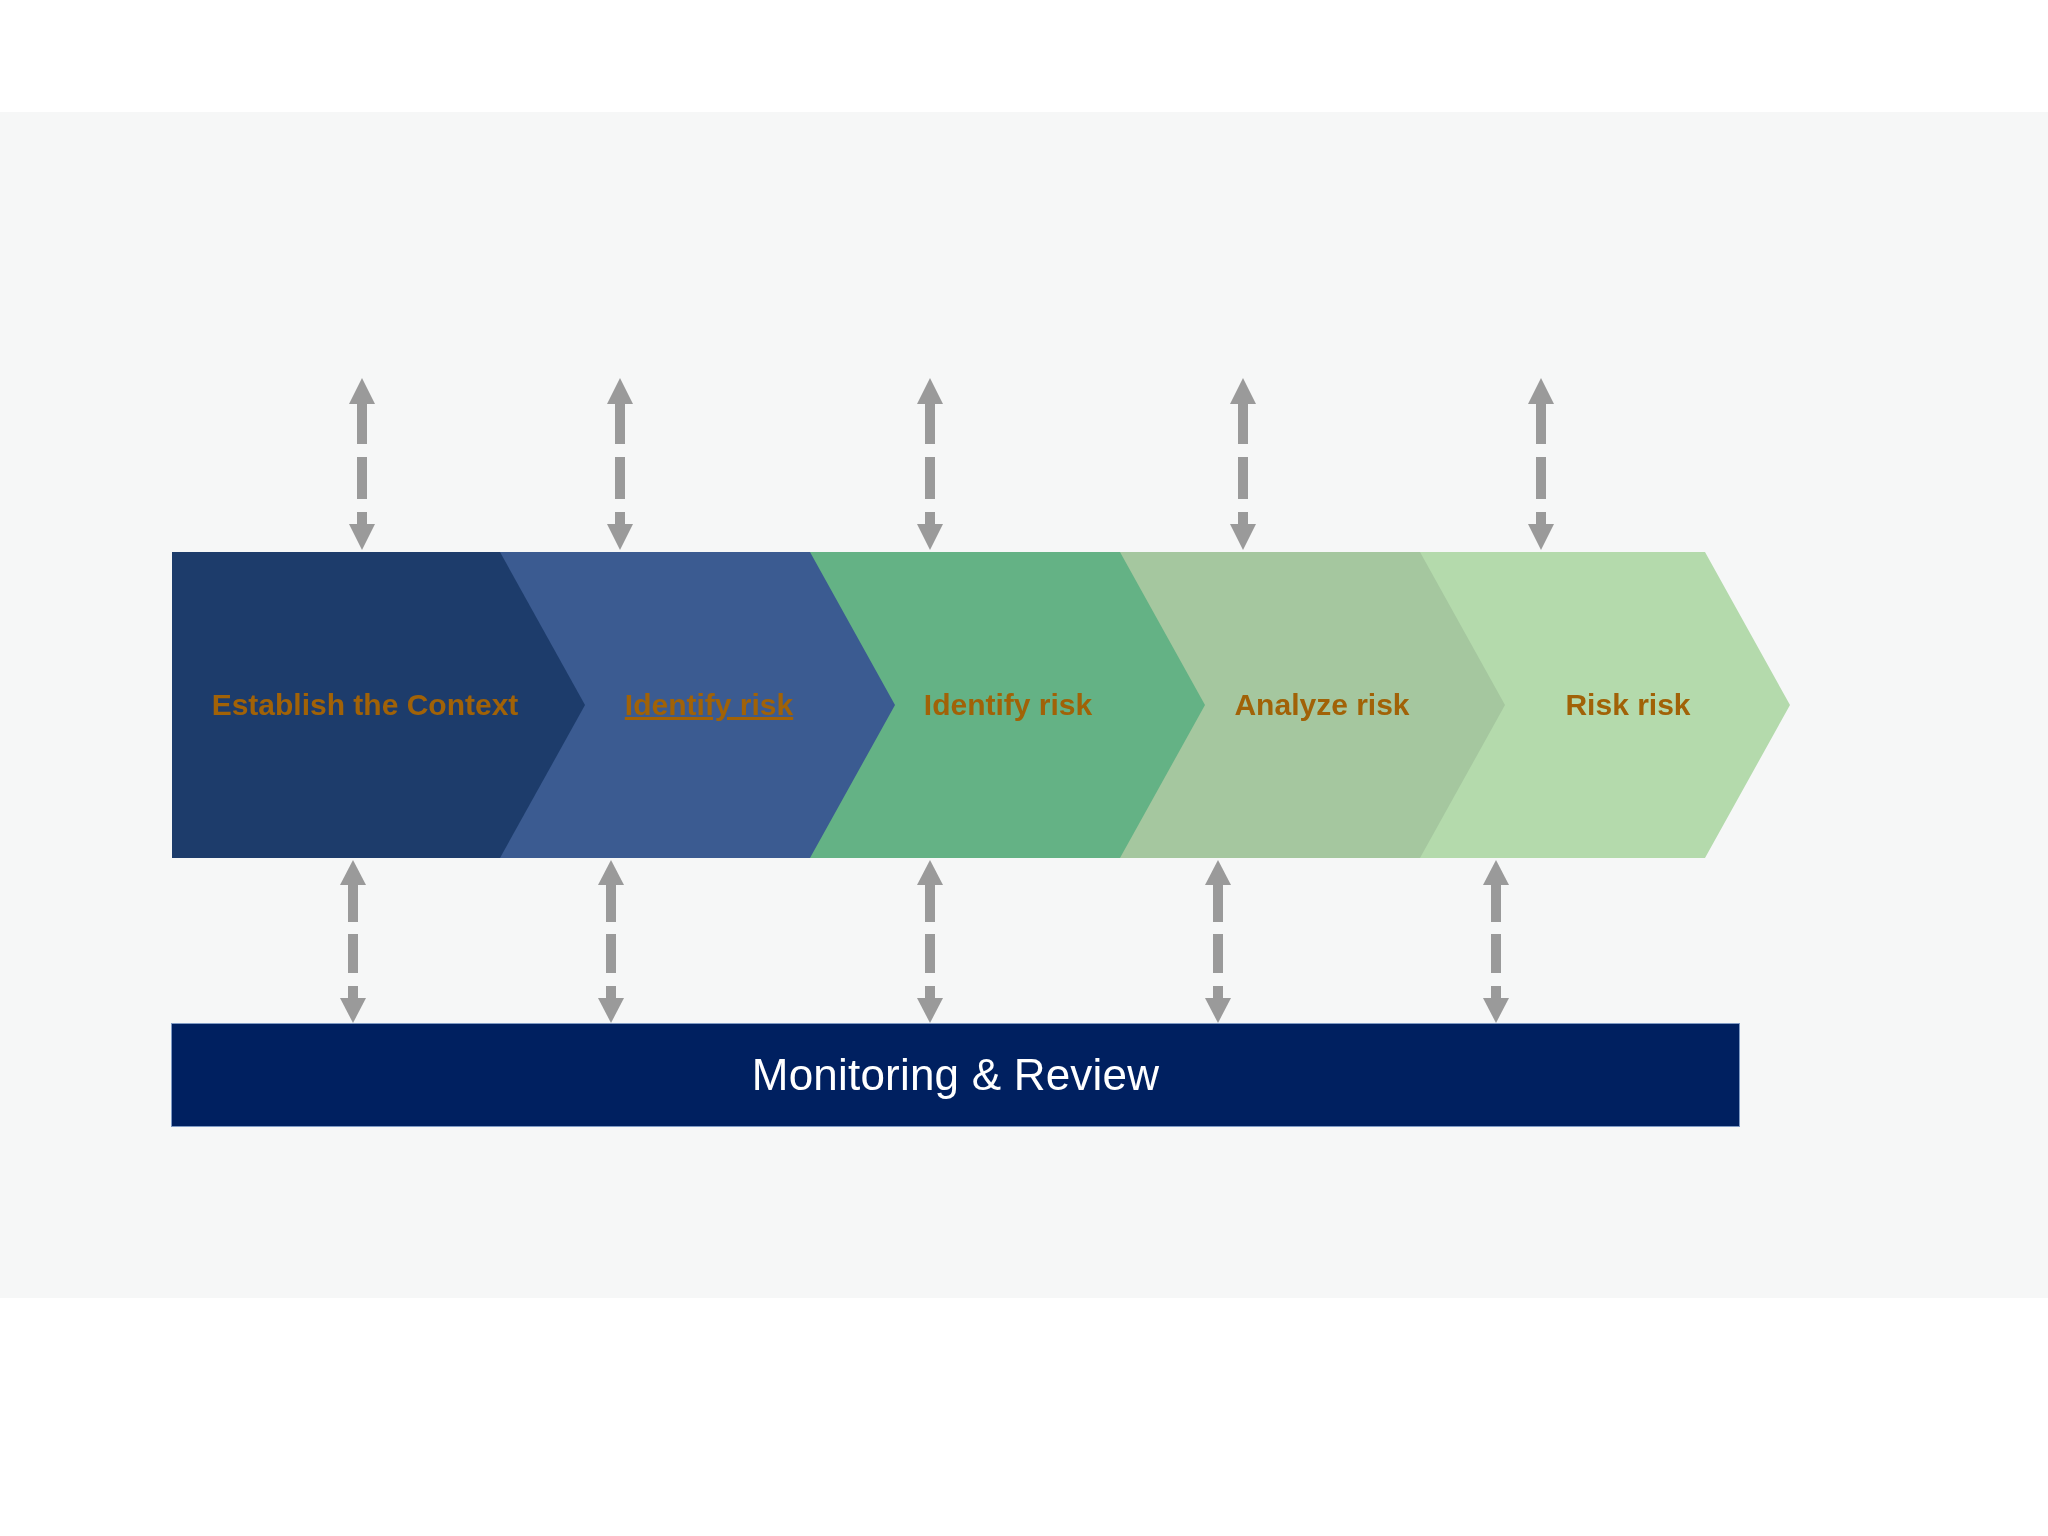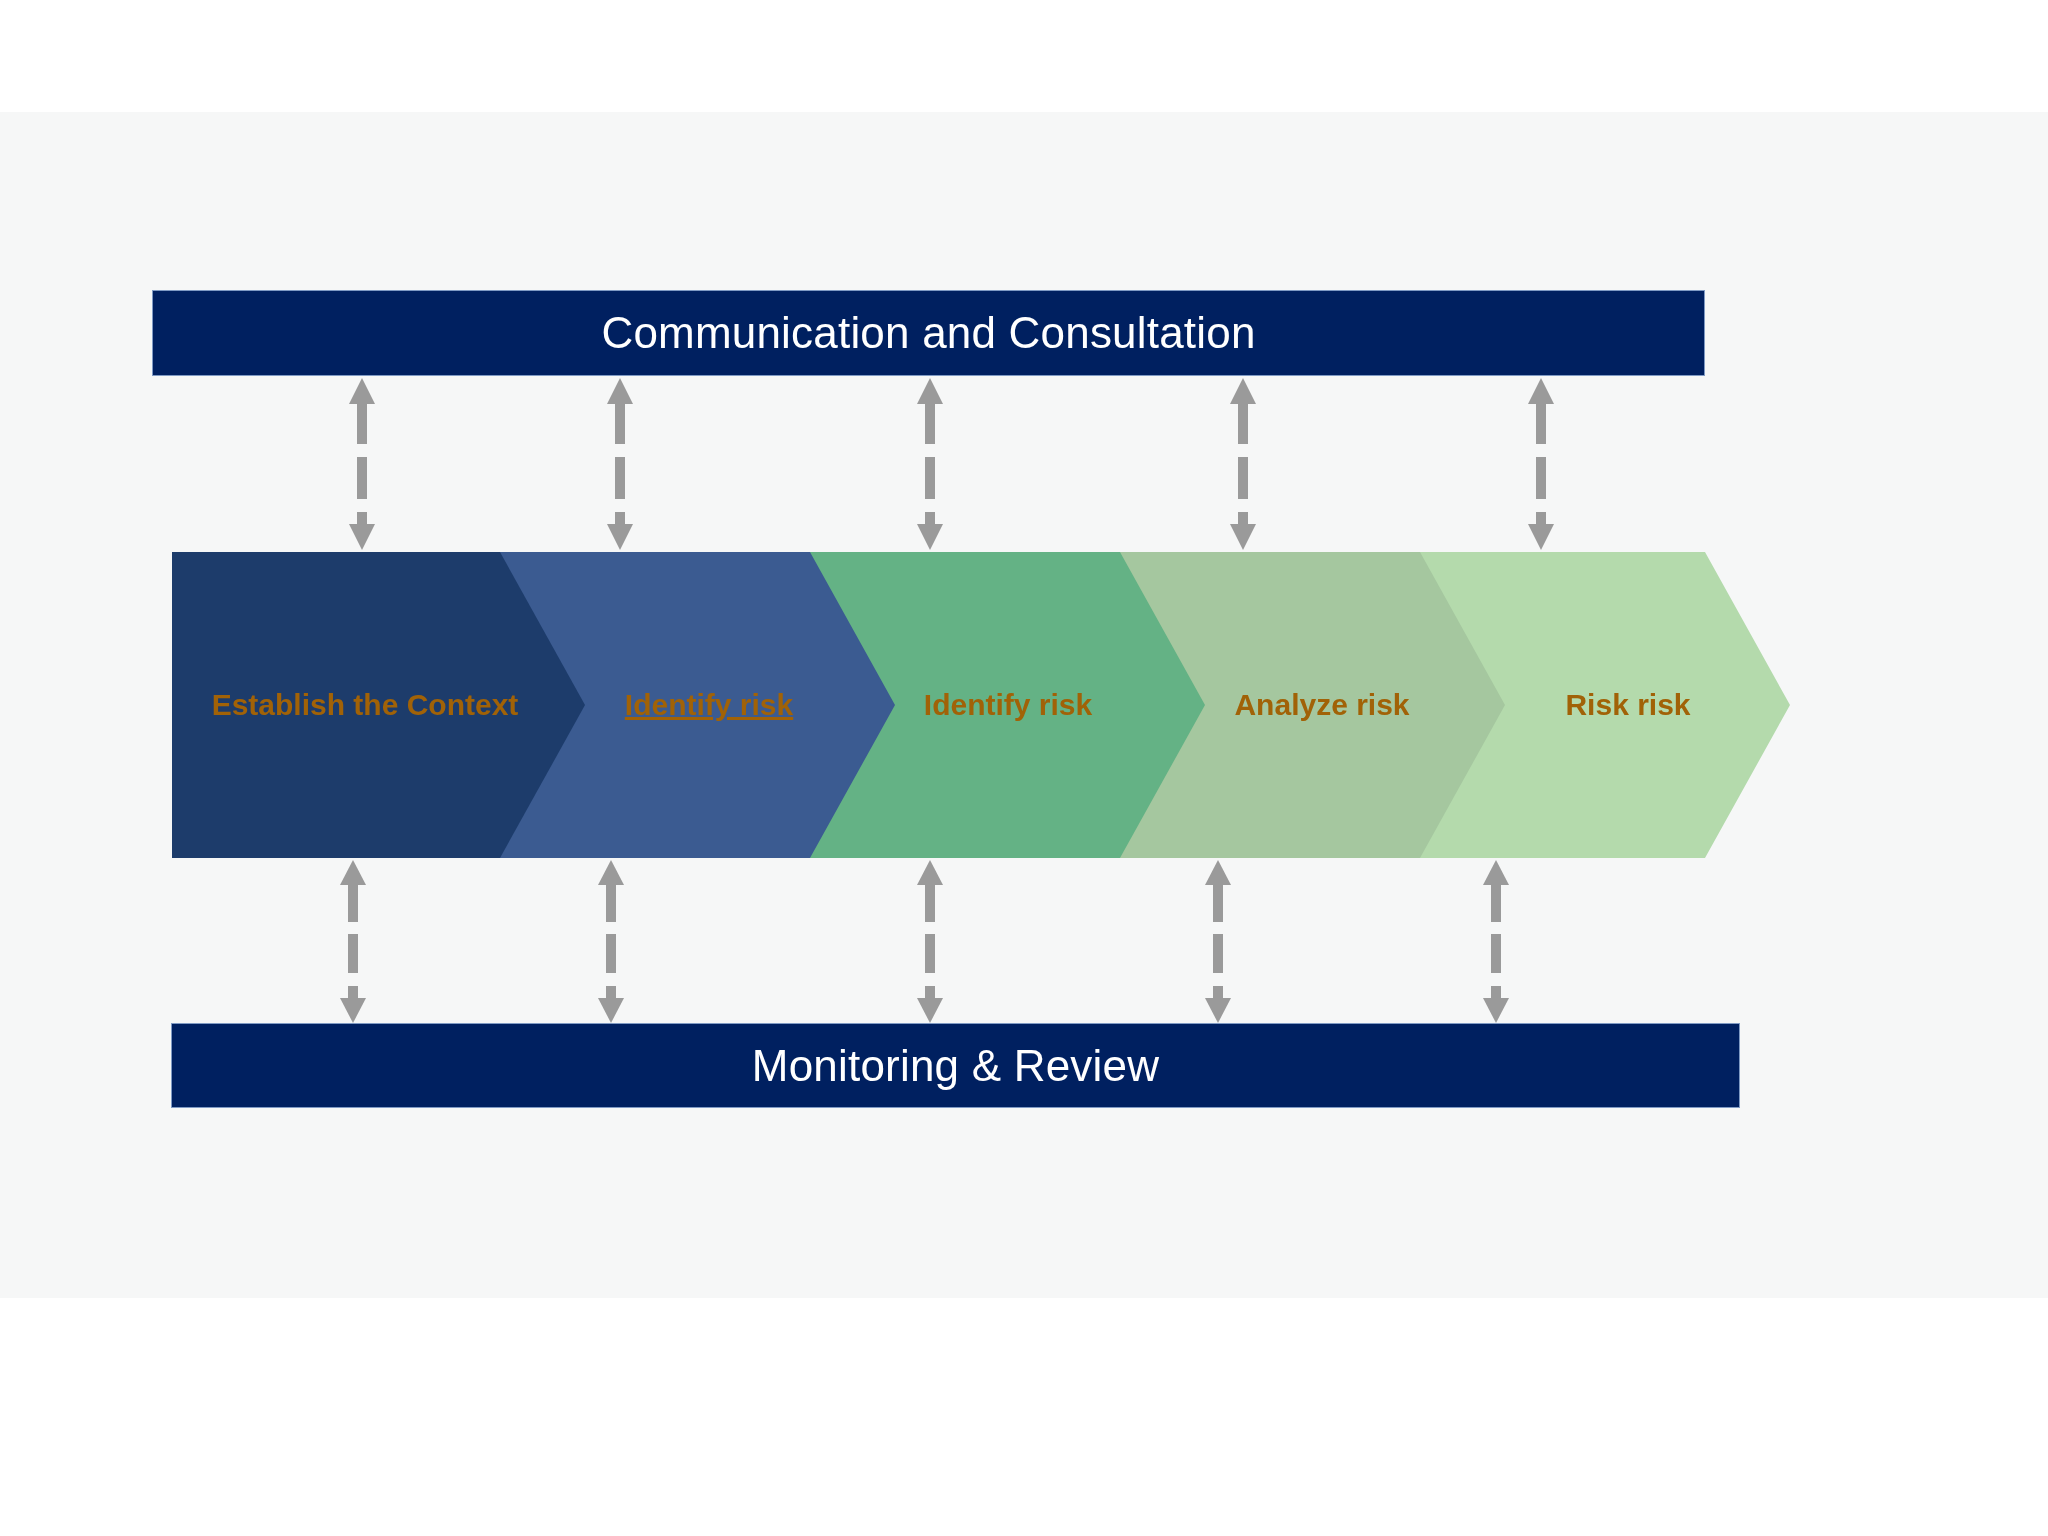--- a/index.html
+++ b/index.html
@@ -46,21 +46,21 @@
   #banner-top {
     left: 152px;
     top: 290px;
     width: 1553px;
     height: 86px;
   }
   #banner-bottom {
     left: 171px;
     top: 1023px;
     width: 1569px;
-    height: 85px;
+    height: 104px;
   }
 
   
   #chevron-band {
     position: absolute;
     left: 0;
     top: 0;
     width: 2048px;
     height: 1536px;
     pointer-events: none;
@@ -108,23 +108,20 @@
   }
   .arrow-pair svg { display: block; }
 </style>
 </head>
 <body>
 
 <div id="canvas">
 
   <div id="slide-plate"></div>
 
-  <div class="banner" id="banner-top">
-    <span class="banner-label">Communication and Consultation</span>
-  </div>
 
   <div class="arrow-pair" style="left:348px; top:378px; height:172px;">
     <svg width="28" height="172" viewBox="0 0 28 172" xmlns="http://www.w3.org/2000/svg">
       <polygon points="14,0 27,26 1,26" fill="#9A9A9A"></polygon>
       <rect x="9" y="24" width="10" height="42" fill="#9A9A9A"></rect>
       <rect x="9" y="79" width="10" height="42" fill="#9A9A9A"></rect>
       <rect x="9" y="134" width="10" height="16" fill="#9A9A9A"></rect>
       <polygon points="14,172 27,146 1,146" fill="#9A9A9A"></polygon>
     </svg>
   </div>

